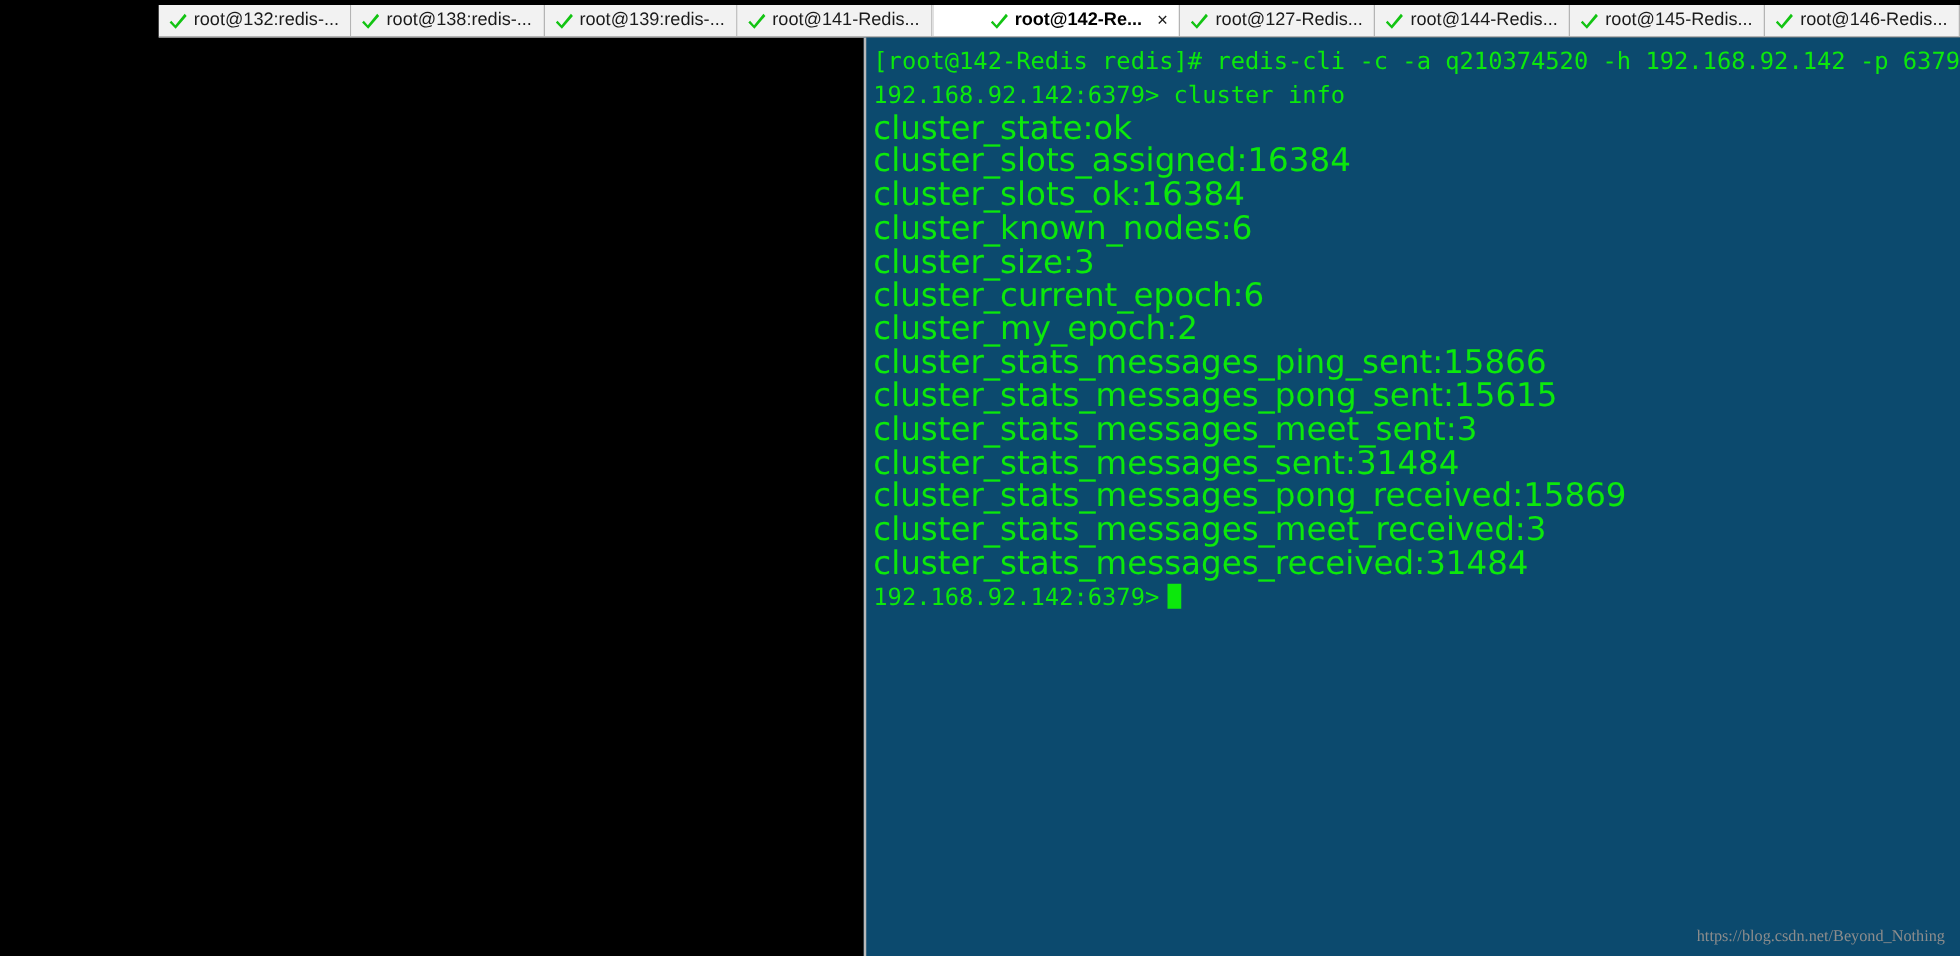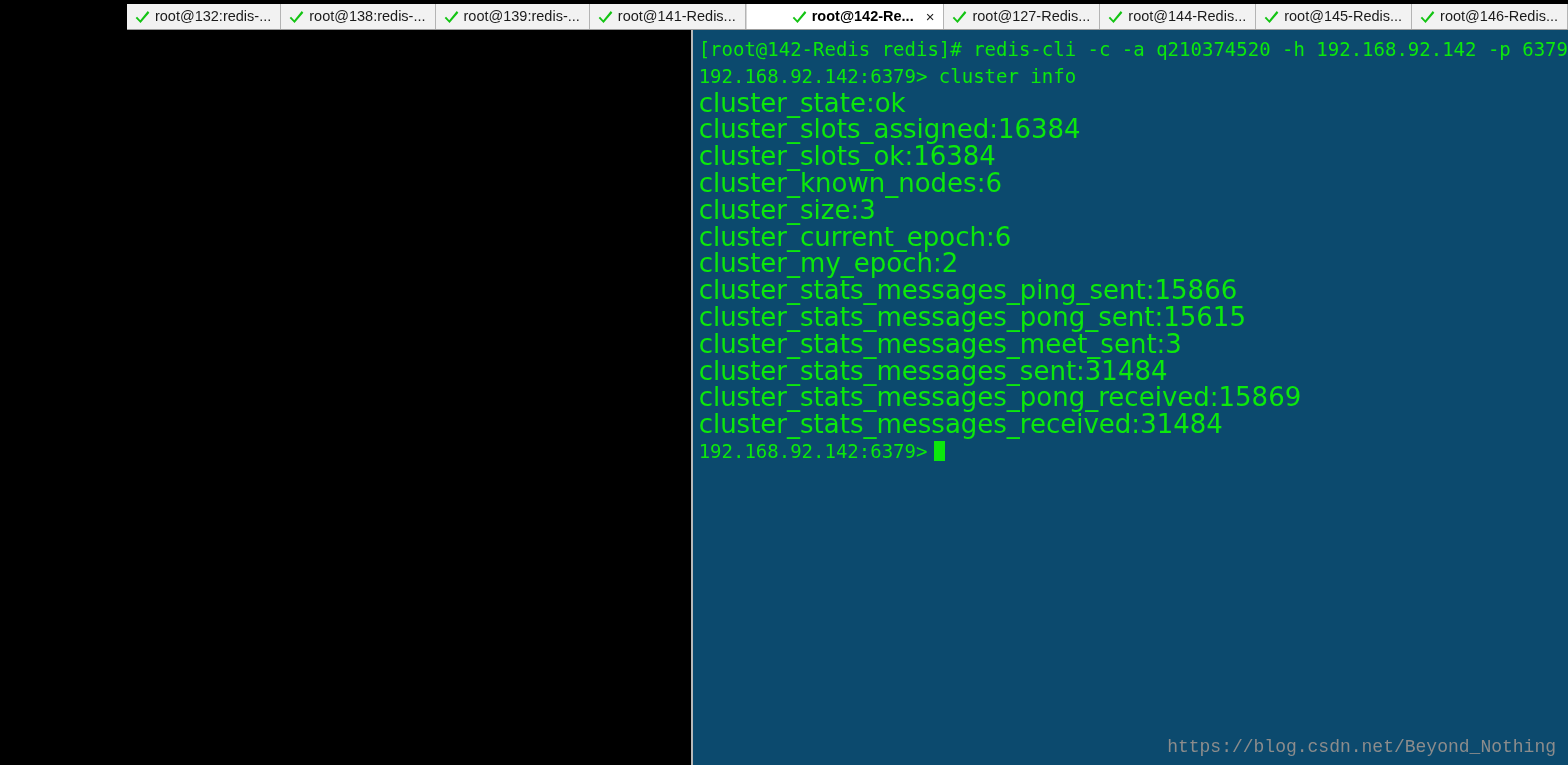--- a/index.html
+++ b/index.html
@@ -152,22 +152,22 @@
     vertical-align: -3px;
     margin-left: 7px;
   }
 
   
   .watermark {
     position: absolute;
     right: 12px;
     bottom: 8px;
     color: #8c8c8c;
-    font-size: 18px;
-    font-family: Liberation Mono, monospace;
+    font-size: 13px;
+    font-family: Liberation Serif, serif;
     white-space: nowrap;
     user-select: none;
   }
 </style>
 </head>
 <body>
 
 <div id="app">
 
   <div class="top-rail"></div>
@@ -260,20 +260,21 @@
         <div class="term-line prop">cluster_slots_ok:16384</div>
         <div class="term-line prop">cluster_known_nodes:6</div>
         <div class="term-line prop">cluster_size:3</div>
         <div class="term-line prop">cluster_current_epoch:6</div>
         <div class="term-line prop">cluster_my_epoch:2</div>
         <div class="term-line prop">cluster_stats_messages_ping_sent:15866</div>
         <div class="term-line prop">cluster_stats_messages_pong_sent:15615</div>
         <div class="term-line prop">cluster_stats_messages_meet_sent:3</div>
         <div class="term-line prop">cluster_stats_messages_sent:31484</div>
         <div class="term-line prop">cluster_stats_messages_pong_received:15869</div>
+        <div class="term-line prop">cluster_stats_messages_meet_received:3</div>
         <div class="term-line prop">cluster_stats_messages_received:31484</div>
         <div class="term-line mono"><span>192.168.92.142:6379&gt;</span><span class="cursor-block"></span></div>
       </div>
   </div>
 
   <div class="watermark">https://blog.csdn.net/Beyond_Nothing</div>
 
 </div>
 
 </body></html>

